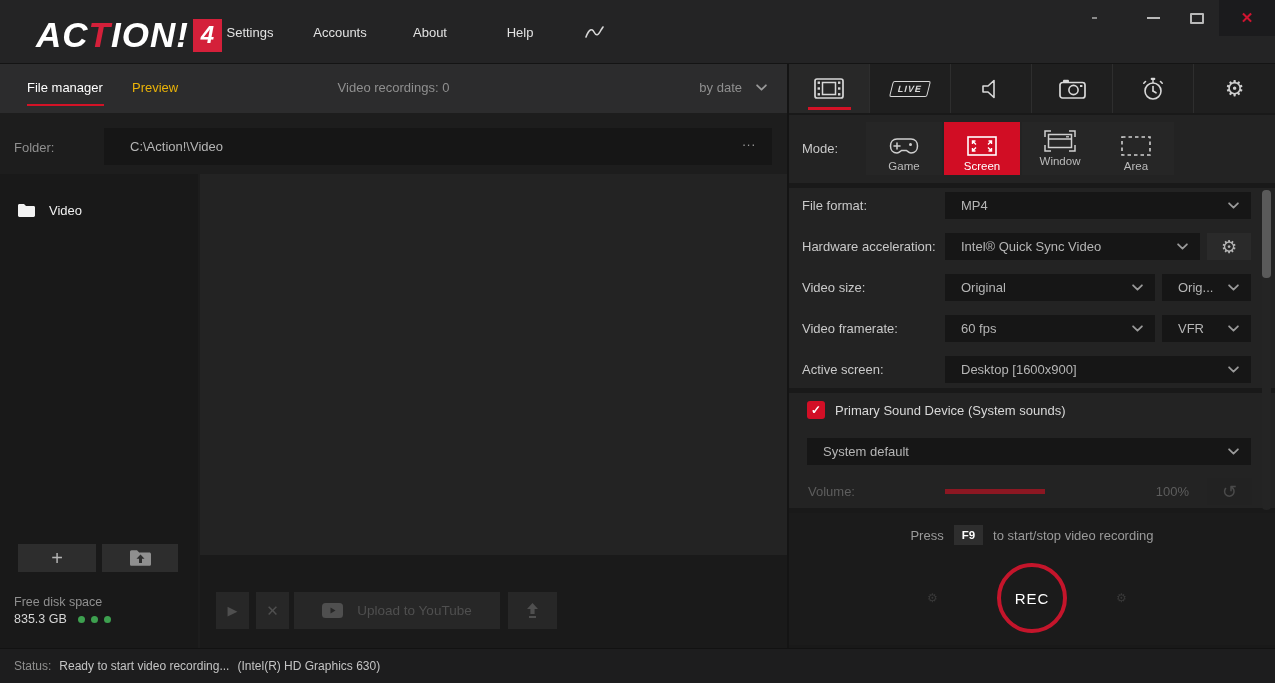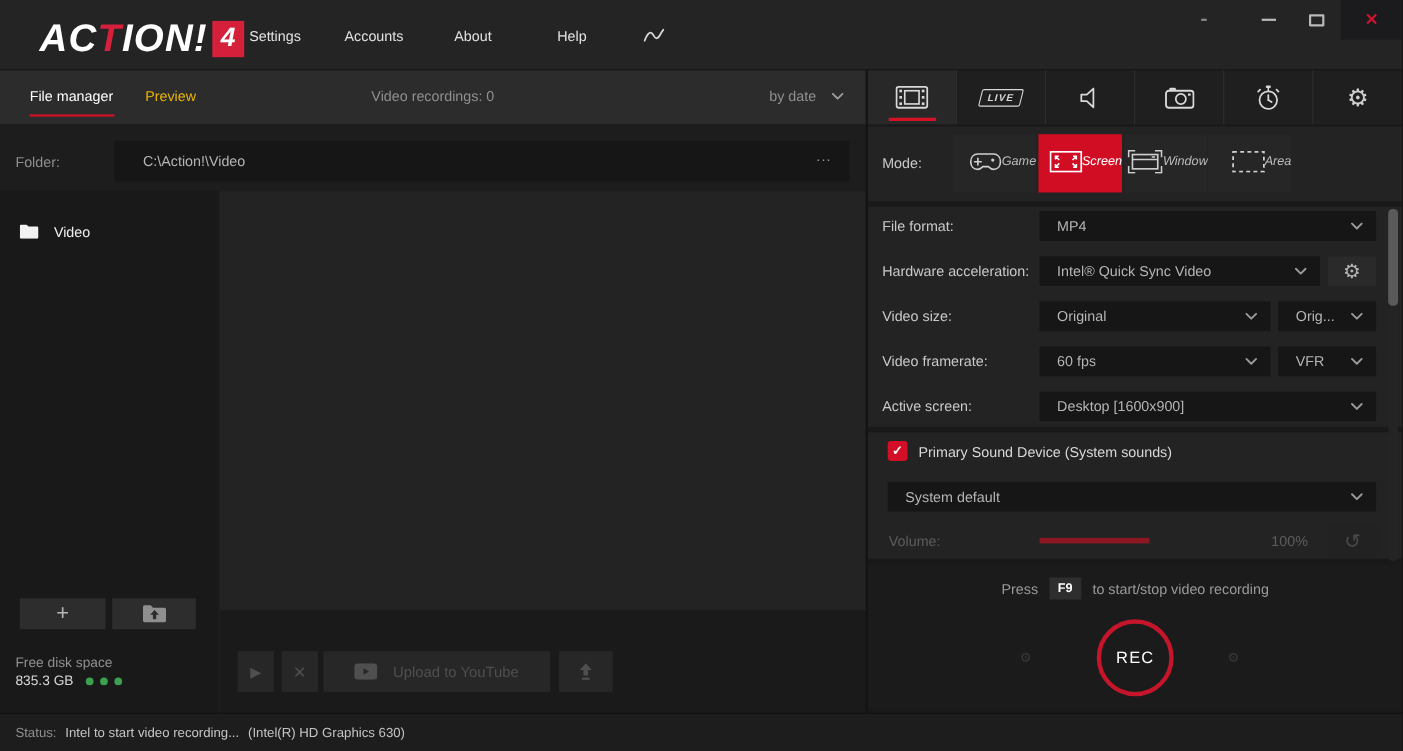--- a/index.html
+++ b/index.html
@@ -74,26 +74,26 @@
   .live-ico { display:inline-block; transform:skewX(-14deg); border:1.5px solid #d8d8d8; border-radius:2px; font-size:9px; font-weight:bold; padding:2px 6px; letter-spacing:1px; color:#d8d8d8; }
   .gear-glyph { font-size:22px; color:#cfcfcf; line-height:1; }
 
   .rsection { position:absolute; left:0; width:486px; background:#232323; }
   .sec-mode { top:51px; height:68px; }
   .sec-fields { top:124px; height:200px; }
   .sec-sound { top:329px; height:115px; }
   .sec-rec { top:449px; height:132px; background:#1b1b1b; }
 
   .mode-label { position:absolute; left:13px; top:26px; color:#c9c9c9; }
-  .mode-btn { position:absolute; top:7px; width:76px; height:53px; background:#262626; display:flex; align-items:center; justify-content:flex-end; padding-bottom:3px; cursor:pointer;font-style:italic; }
+  .mode-btn { position:absolute; top:7px; width:76px; height:53px; background:#262626; display:flex; flex-direction:column; align-items:center; justify-content:flex-end; padding-bottom:3px; cursor:pointer; }
   .mode-btn .micon { height:28px; display:flex; align-items:center; }
   .mode-btn .mlabel { font-size:11.5px; color:#bbbbbb; }
   .mode-btn.active { background:#d10d24; }
   .mode-btn.active .mlabel { color:#ffffff; }
-  .mb0 { left:77px; } .mb1 { left:155px; } .mb2 { left:233px; } .mb3 { left:309px; } .mb4 { left:384px; }
+  .mb0 { left:77px; } .mb1 { left:155px; } .mb2 { left:233px;justify-content:center; } .mb3 { left:309px; } .mb4 { left:384px; }
 
   .flabel { position:absolute; left:13px; color:#c9c9c9; }
   .dd { position:absolute; height:27px; background:#161616; display:flex; align-items:center; cursor:pointer; }
   .dd .dd-val { margin-left:16px; color:#b5b5b5; white-space:nowrap; overflow:hidden; }
   .dd .chev { position:absolute; right:12px; color:#9a9a9a; }
   .gear-btn { position:absolute; width:44px; height:27px; background:#2a2a2a; display:flex; align-items:center; justify-content:center; cursor:pointer; }
   .gear-btn .gear-glyph { font-size:18px; color:#b5b5b5; }
 
   .chk-row { position:absolute; left:18px; top:8px; display:flex; align-items:center; gap:10px; cursor:pointer; }
   .chkbox { width:18px; height:18px; background:#d20f26; border-radius:3px; display:flex; align-items:center; justify-content:center; color:#fff; font-size:12px; font-weight:bold; }
@@ -442,17 +442,17 @@
       </div>
 
       <div class="scrollbar">
         <div class="scroll-thumb"></div>
       </div>
     </div>
   </div>
 
   <div class="statusbar">
     <span class="status-label">Status:</span>
-    <span class="status-text">Intel to start video recording...</span>
+    <span class="status-text">Ready to start video recording...</span>
     <span class="status-gpu">(Intel(R) HD Graphics 630)</span>
   </div>
 
 </div>
 
 </body></html>

